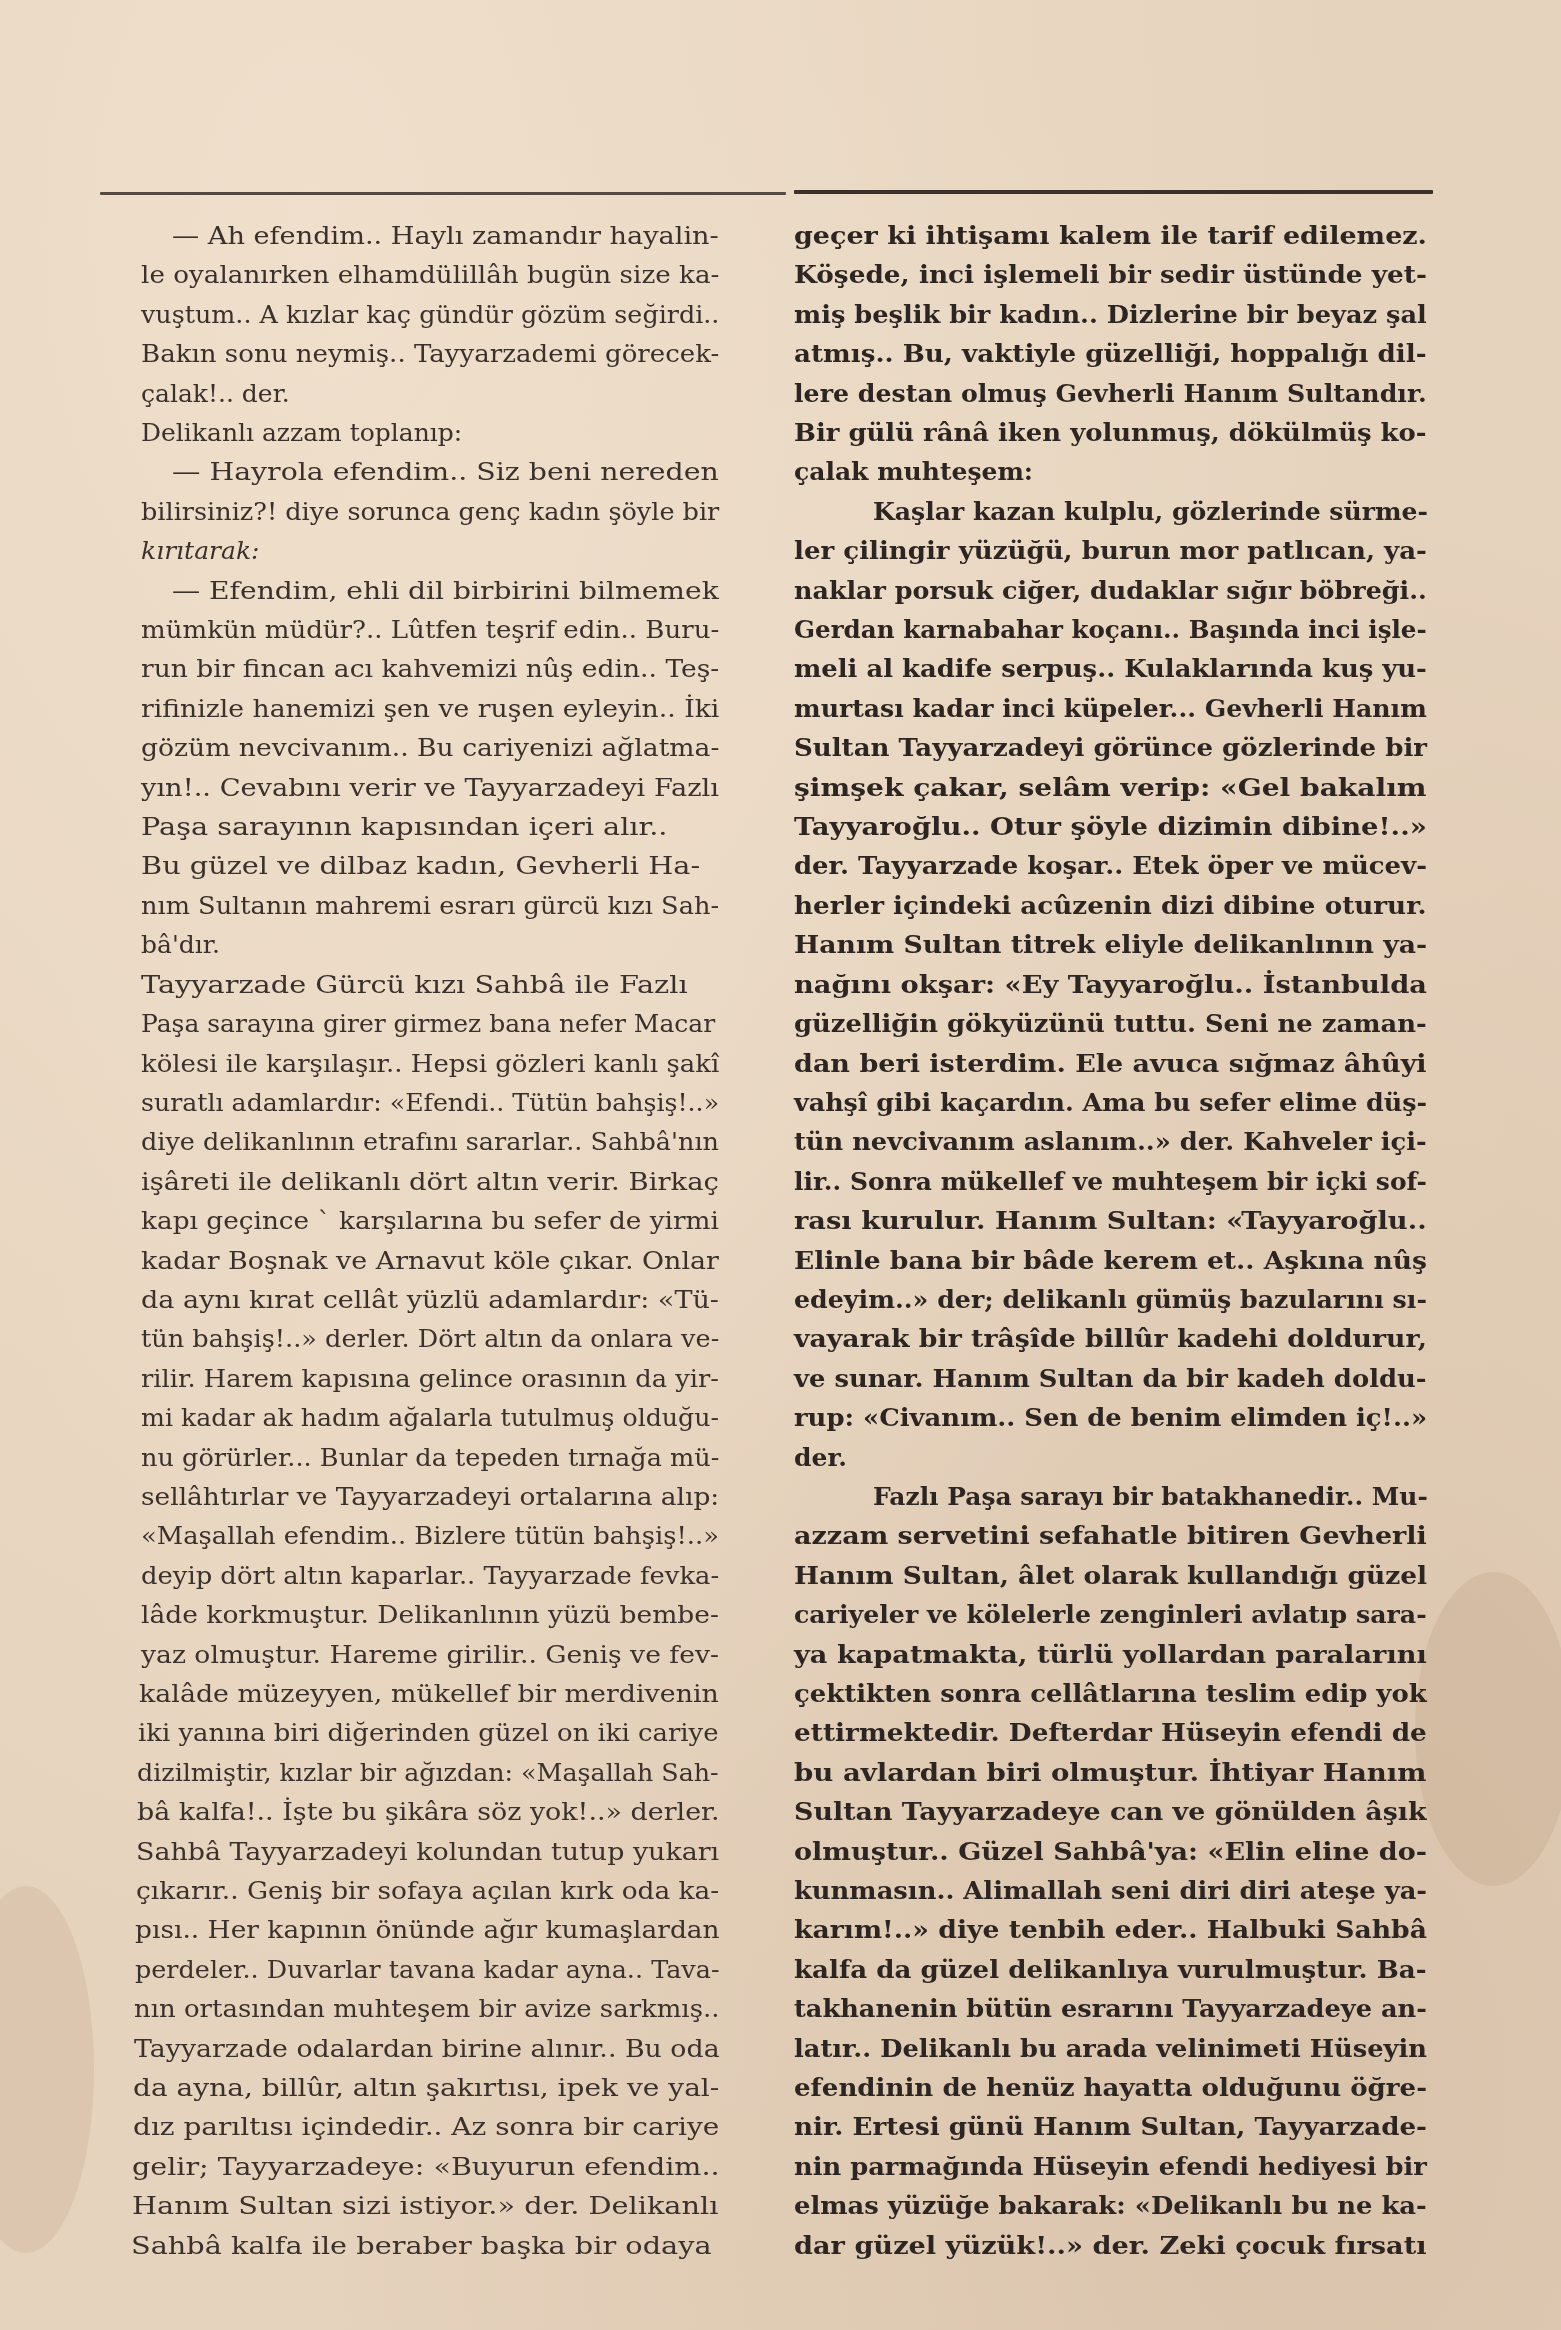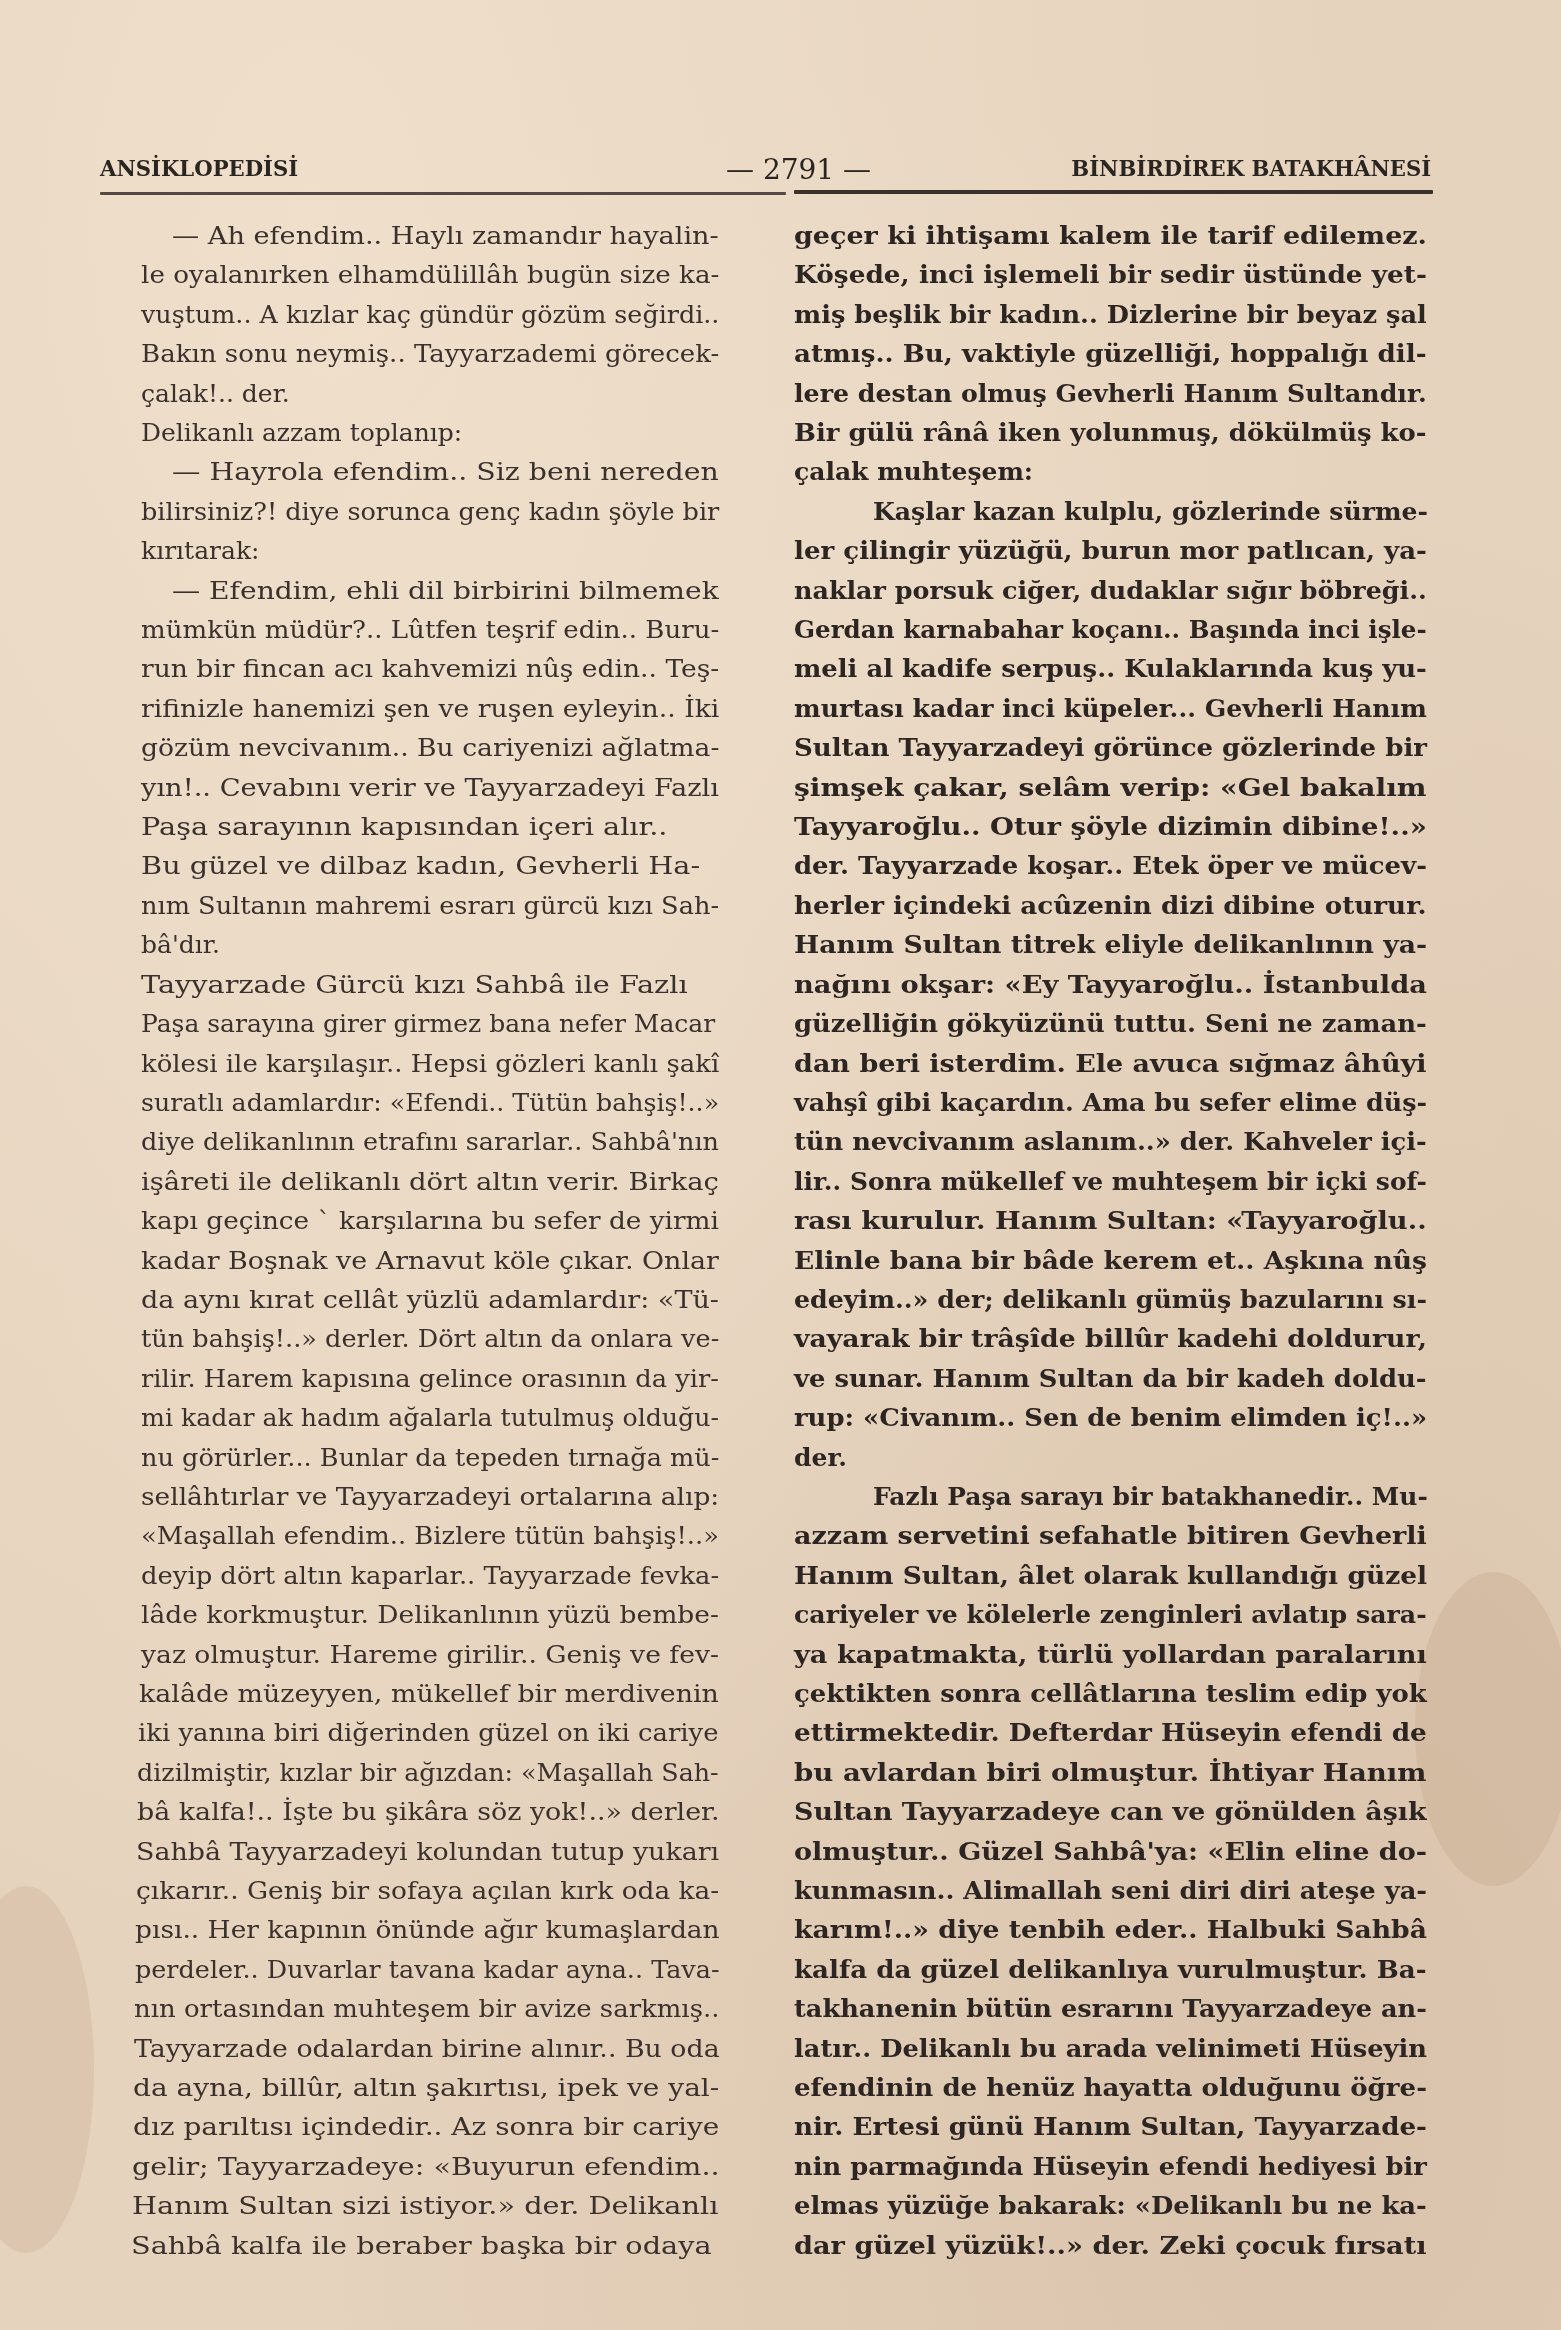--- a/index.html
+++ b/index.html
@@ -103,38 +103,33 @@
     }
   </style>
 </head>
 <body>
 
 <div class="page">
 
   <div class="stain" style="left:1415px;top:1572px;width:157px;height:314px;"></div>
   <div class="stain" style="left:-42px;top:1886px;width:136px;height:367px;"></div>
 
-  <div class="running-head">
-    <span class="rh-left">ANSİKLOPEDİSİ</span>
-    <span class="rh-center">— 2791 —</span>
-    <span class="rh-right">BİNBİRDİREK BATAKHÂNESİ</span>
-  </div>
   <div class="rule rule-left"></div>
   <div class="rule rule-right"></div>
 
   <div class="column col-left" id="col-left">
       <div class="line" style="top: 0px; left: 31px; transform: scaleX(1.0858);">— Ah efendim.. Haylı zamandır hayalin-</div>
       <div class="line" style="top: 39px; left: 0px; transform: scaleX(1.0482);">le oyalanırken elhamdülillâh bugün size ka-</div>
       <div class="line" style="top: 79px; left: 0px; transform: scaleX(1.0156);">vuştum.. A kızlar kaç gündür gözüm seğirdi..</div>
       <div class="line" style="top: 118px; left: 0px; transform: scaleX(1.0423);">Bakın sonu neymiş.. Tayyarzademi görecek-</div>
       <div class="line" style="top: 158px; left: 0px; transform: scaleX(1);">çalak!.. der.</div>
       <div class="line" style="top: 197px; left: 0px; transform: scaleX(1);">Delikanlı azzam toplanıp:</div>
       <div class="line" style="top: 236px; left: 31px; transform: scaleX(1.1351);">— Hayrola efendim.. Siz beni nereden</div>
       <div class="line" style="top: 276px; left: 0px; transform: scaleX(1.0202);">bilirsiniz?! diye sorunca genç kadın şöyle bir</div>
-      <div class="line" style="top: 315px; left: 0px; transform: scaleX(1);">kırıtarak:</div>
+      <div class="line" style="top: 315px; left: 0px; transform: scaleX(1); font-style: italic;">kırıtarak:</div>
       <div class="line" style="top: 355px; left: 31px; transform: scaleX(1.1254);">— Efendim, ehli dil birbirini bilmemek</div>
       <div class="line" style="top: 394px; left: 0px; transform: scaleX(1.0413);">mümkün müdür?.. Lûtfen teşrif edin.. Buru-</div>
       <div class="line" style="top: 433px; left: 0px; transform: scaleX(1.0612);">run bir fincan acı kahvemizi nûş edin.. Teş-</div>
       <div class="line" style="top: 473px; left: 0px; transform: scaleX(1.0663);">rifinizle hanemizi şen ve ruşen eyleyin.. İki</div>
       <div class="line" style="top: 512px; left: 0px; transform: scaleX(1.0632);">gözüm nevcivanım.. Bu cariyenizi ağlatma-</div>
       <div class="line" style="top: 552px; left: 0px; transform: scaleX(1.0904);">yın!.. Cevabını verir ve Tayyarzadeyi Fazlı</div>
       <div class="line" style="top: 591px; left: 0px; transform: scaleX(1.15);">Paşa sarayının kapısından içeri alır..</div>
       <div class="line" style="top: 630px; left: 0px; transform: scaleX(1.15);">Bu güzel ve dilbaz kadın, Gevherli Ha-</div>
       <div class="line" style="top: 670px; left: 0px; transform: scaleX(1.024);">nım Sultanın mahremi esrarı gürcü kızı Sah-</div>
       <div class="line" style="top: 709px; left: 0px; transform: scaleX(1);">bâ'dır.</div>

